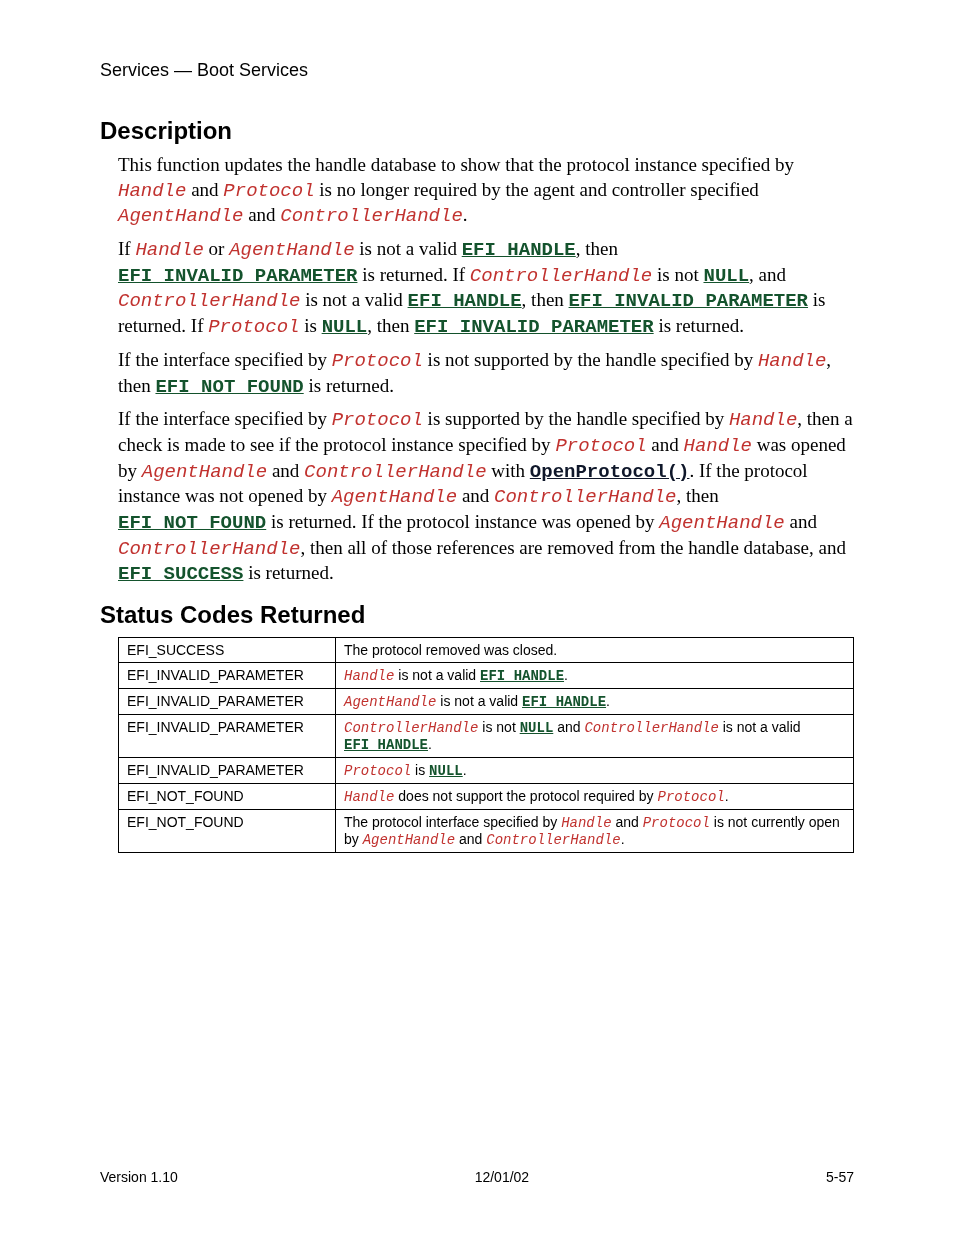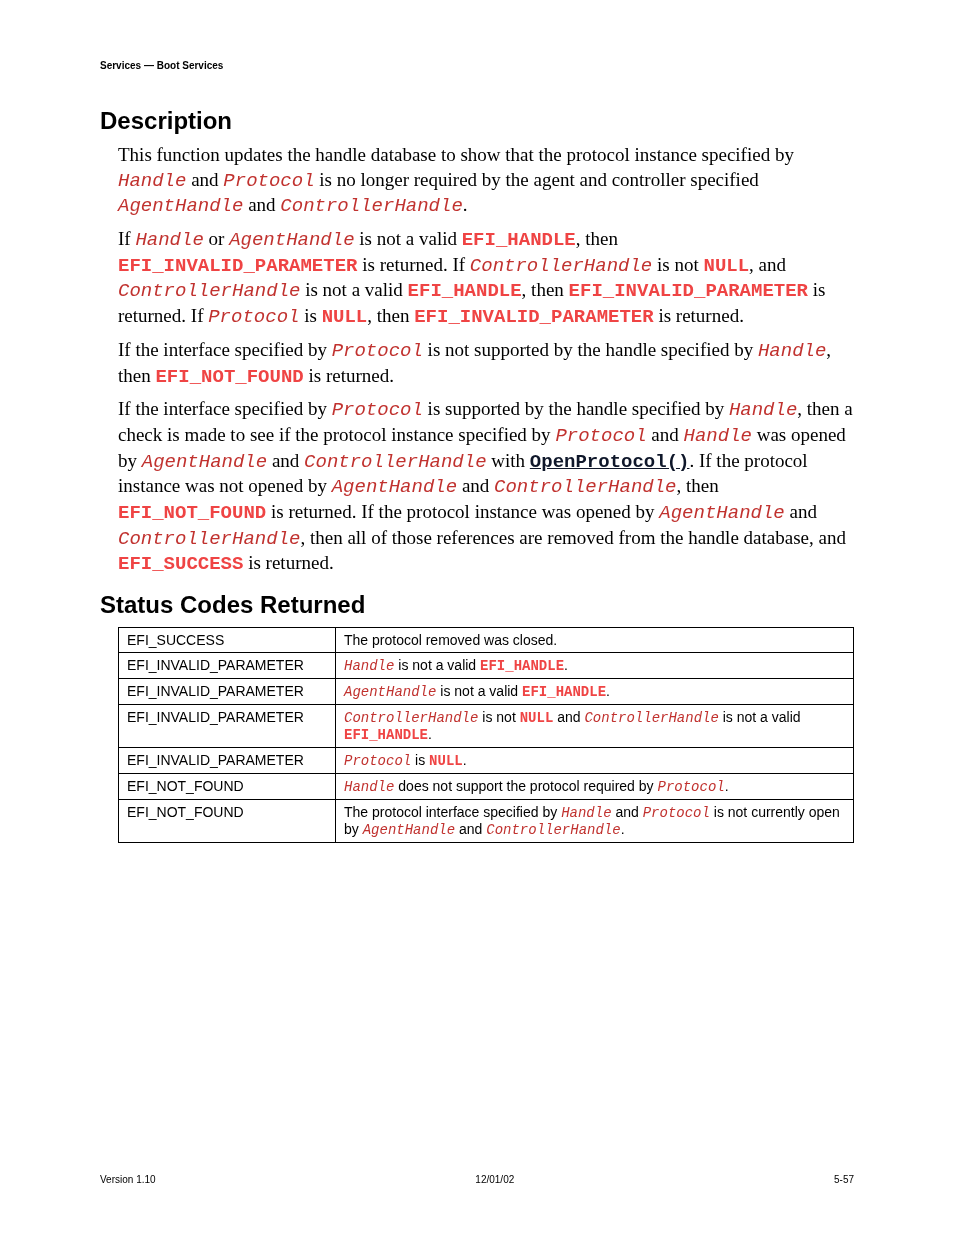--- a/index.html
+++ b/index.html
@@ -23,22 +23,22 @@
     margin-bottom: 36px;
   }
   .logo {
     font-family: Arial, Helvetica, sans-serif;
     font-size: 44px;
     font-weight: bold;
     letter-spacing: -2px;
     position: relative;
   }
   .hdr-right {
-    font-size: 10px;
-    font-weight: bold;
+    font-size: 18px;
+    font-weight: normal;
   }
   h2.section {
     font-size: 24px;
     font-weight: bold;
     margin: 14px 0 8px 0;
     color: #000;
   }
   .body-text {
     font-family: "Times New Roman", Times, serif;
     font-size: 19px;
@@ -47,21 +47,22 @@
     padding-left: 18px;
   }
   .param {
     font-family: "Courier New", Courier, monospace;
     font-style: italic;
     color: #c1322f;
   }
   .const {
     font-family: "Courier New", Courier, monospace;
     font-weight: bold;
-    color: #ef4444;
+    color: #14532d;
+    text-decoration: underline;
   }
   .link {
     font-family: "Courier New", Courier, monospace;
     font-weight: bold;
     color: #0f172a;
     text-decoration: underline;
   }
   table.status {
     border-collapse: collapse;
     width: 100%;
@@ -80,21 +81,21 @@
     white-space: nowrap;
   }
   .footer {
     position: absolute;
     bottom: 50px;
     left: 100px;
     right: 100px;
     display: flex;
     justify-content: space-between;
     font-family: Arial, Helvetica, sans-serif;
-    font-size: 10px;
+    font-size: 14px;
   }
 </style>
 </head>
 <body>
 
 <div class="page">
 
   <div class="header-row">
     <div class="hdr-right">Services — Boot Services</div>
   </div>

